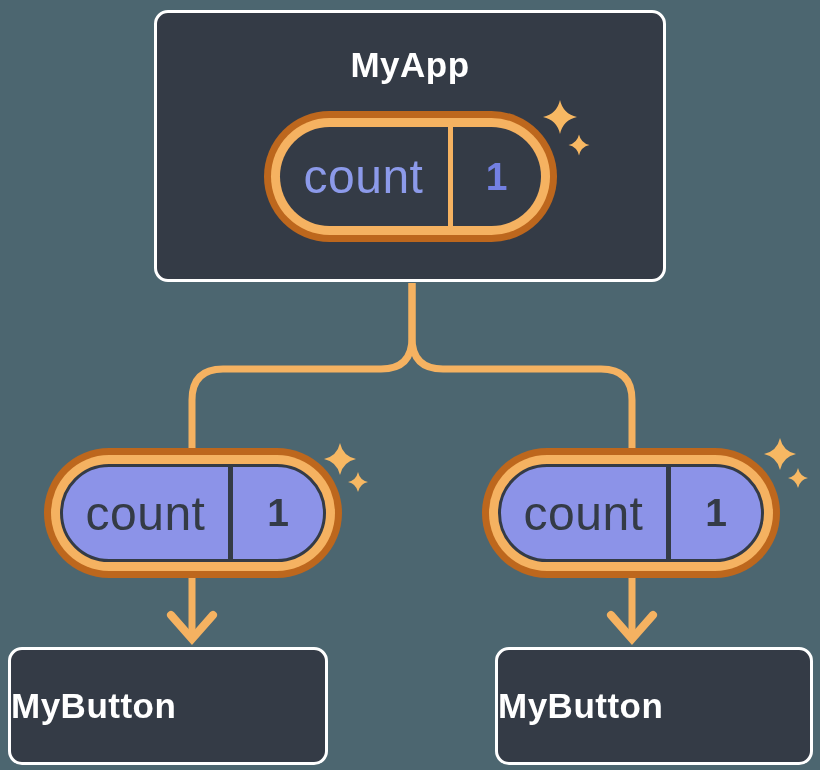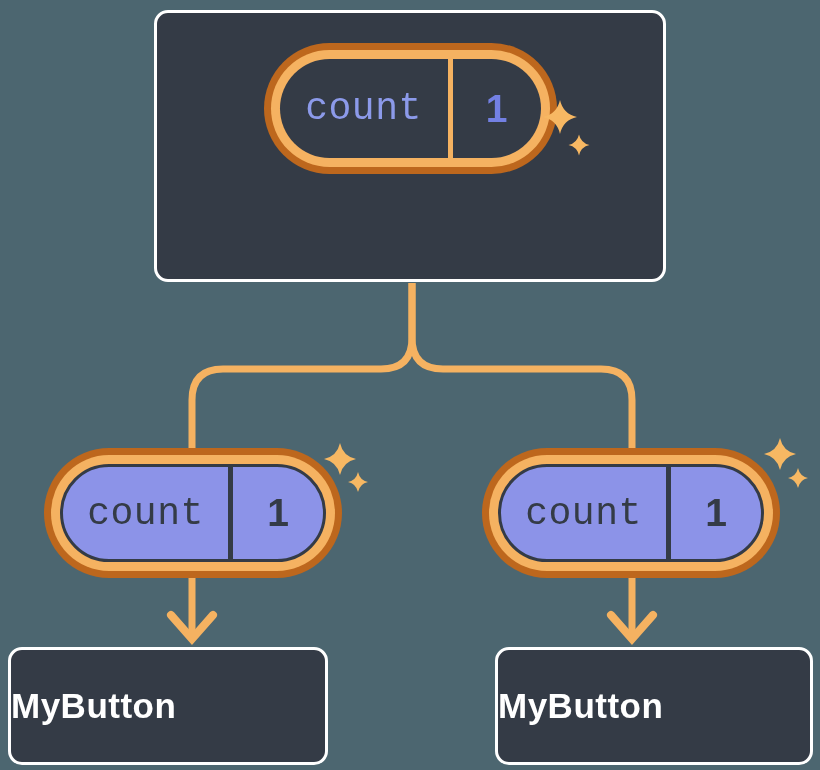--- a/index.html
+++ b/index.html
@@ -65,23 +65,22 @@
     align-items: stretch;
     overflow: hidden;
     box-sizing: border-box;
   }
   .pill--state .pill-inner { background: var(--node-fill, #343B46); }
   .pill--prop  .pill-inner { background: var(--pill-purple, #8C93E8); border: 3px solid var(--text-dark, #343B46); }
 
   .cell-name {
     flex: 1;
     display: flex; align-items: center; justify-content: center;
-    font-size: 38px;
+    font-size: 48px;
     letter-spacing: 0.5px;
-    font-family: Liberation Mono, monospace;
   }
   .cell-value {
     display: flex; align-items: center; justify-content: center;
     font-size: 39px; font-weight: 700;
   }
   .pill--state .cell-name  { color: var(--name-purple, #8C9AEA); }
   .pill--state .cell-value { color: var(--value-purple, #7380E3); width: 88px; border-left: 5px solid var(--line-orange, #F5B261); }
   .pill--prop  .cell-name  { color: var(--text-dark, #343B46); }
   .pill--prop  .cell-value { color: var(--text-dark, #343B46); width: 90px; border-left: 5px solid var(--text-dark, #343B46); }
 
@@ -105,20 +104,21 @@
 <div class="canvas">
 
   <svg class="layer layer-lines" viewBox="0 0 820 770">
     <path class="branch-path" d="M412,283 L412,338 Q412,369 381,369 L223,369 Q192,369 192,400 L192,638"></path>
     <path class="branch-path" d="M412,283 L412,338 Q412,369 443,369 L601,369 Q632,369 632,400 L632,638"></path>
     <path class="arrow-path" d="M171,615 L192,639 L213,615"></path>
     <path class="arrow-path" d="M611,615 L632,639 L653,615"></path>
   </svg>
 
   <div class="node root-node">
+    <div class="node-title">MyApp</div>
     <div class="pill pill--state">
       <div class="pill-mid">
         <div class="pill-inner">
           <span class="cell-name">count</span>
           <span class="cell-value">1</span>
         </div>
       </div>
     </div>
   </div>
 

